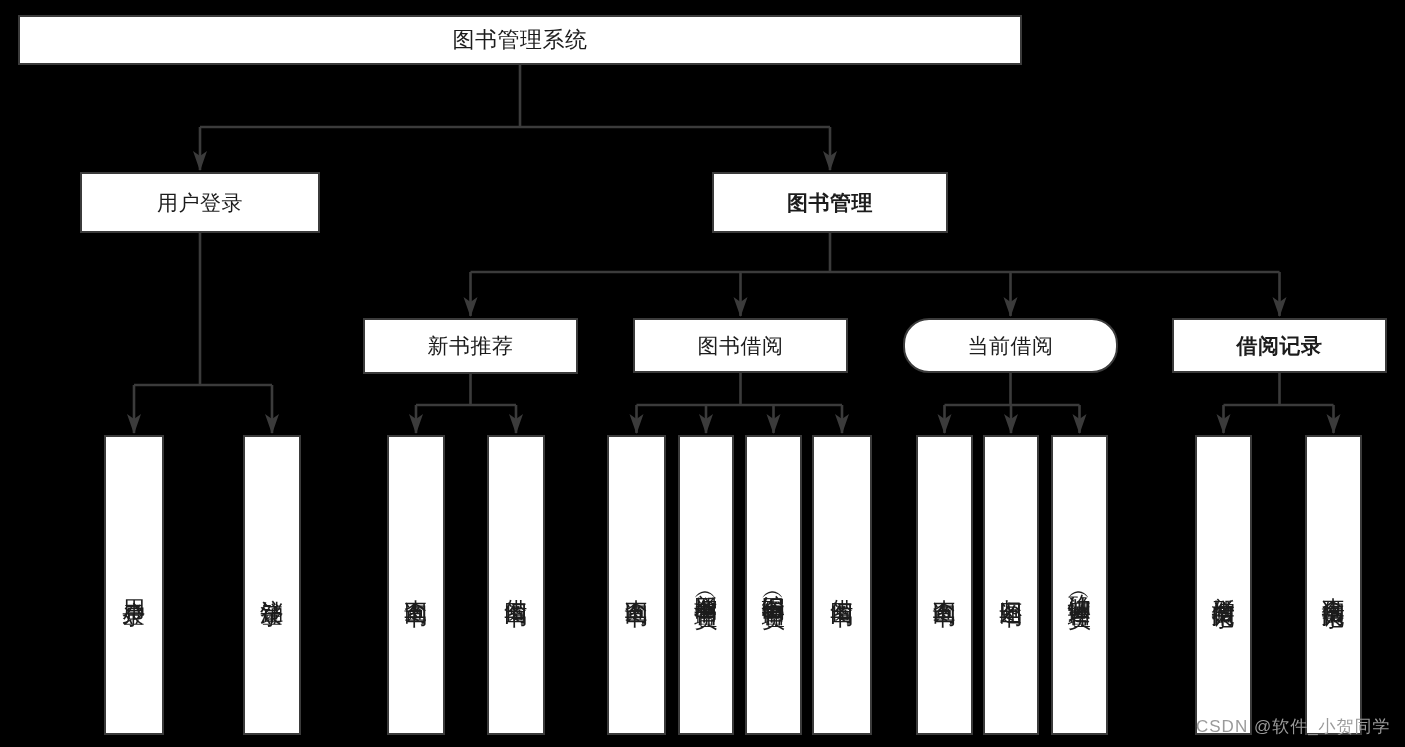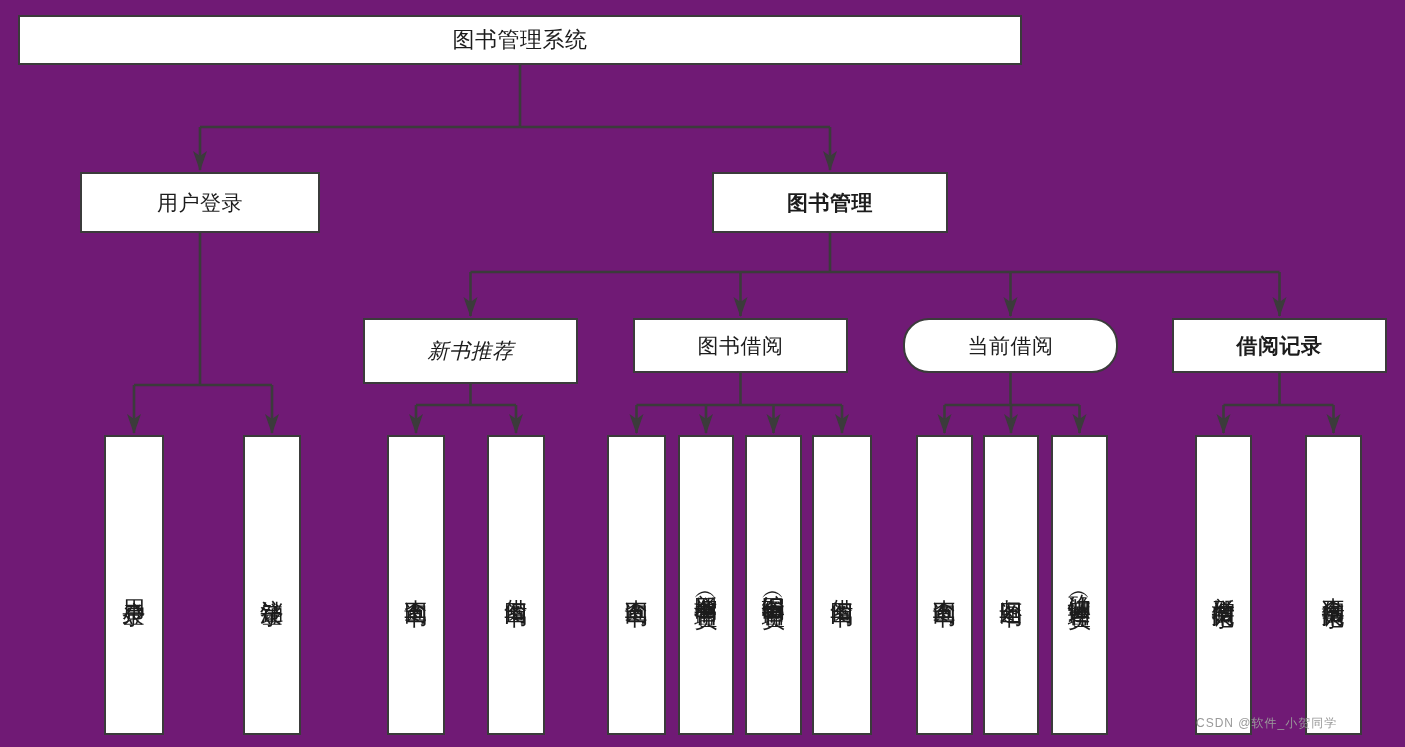--- a/index.html
+++ b/index.html
@@ -8,21 +8,21 @@
     padding: 0;
     background: #ffffff;
   }
   body {
     font-family: "Liberation Sans", "DejaVu Sans", sans-serif;
   }
   #diagram-root {
     position: relative;
     width: 1405px;
     height: 747px;
-    background: #701a75;
+    background: #000000;
     overflow: hidden;
   }
   #edge-layer {
     position: absolute;
     left: 0;
     top: 0;
     width: 1405px;
     height: 747px;
     pointer-events: none;
   }
@@ -53,21 +53,21 @@
     padding: 6px 0;
     text-align: center;
   }
   .node-v .vlabel {
     writing-mode: vertical-rl;
     text-orientation: upright;
     display: block;
   }
   .watermark {
     position: absolute;
-    font-size: 12px;
+    font-size: 17px;
     color: #9a9a9a;
     letter-spacing: 1px;
     white-space: nowrap;
     user-select: none;
   }
 </style>
 </head>
 <body>
 
 <div id="diagram-root">
@@ -125,21 +125,21 @@
       <path d="M 1216.5 414 L 1223.5 434 L 1230.5 414 L 1223.5 419 Z" fill="#3b3b3b"></path>
       <line x1="1333.5" y1="405" x2="1333.5" y2="433" stroke="#3b3b3b" stroke-width="2.6"></line>
       <path d="M 1326.5 414 L 1333.5 434 L 1340.5 414 L 1333.5 419 Z" fill="#3b3b3b"></path>
     </svg>
 
   <div class="node node-h node-root" id="node-root" style="left: 18px; top: 15px; width: 1004px; height: 50px;">图书管理系统</div>
 
   <div class="node node-h" id="node-l2-0" style="left: 80px; top: 172px; width: 240px; height: 61px;">用户登录</div>
   <div class="node node-h" id="node-l2-1" style="left: 712px; top: 172px; width: 236px; height: 61px; font-weight: bold;">图书管理</div>
 
-  <div class="node node-h" id="node-l3-0" style="left: 363px; top: 318px; width: 215px; height: 66px; font-style: italic;">新书推荐</div>
+  <div class="node node-h" id="node-l3-0" style="left: 363px; top: 318px; width: 215px; height: 56px;">新书推荐</div>
   <div class="node node-h" id="node-l3-1" style="left: 633px; top: 318px; width: 215px; height: 55px;">图书借阅</div>
   <div class="node node-h" id="node-l3-2" style="left: 903px; top: 318px; width: 215px; height: 55px; border-radius: 26px;">当前借阅</div>
   <div class="node node-h" id="node-l3-3" style="left: 1172px; top: 318px; width: 215px; height: 55px; font-weight: bold;">借阅记录</div>
 
   <div class="node node-v" id="node-leaf-0" style="left: 104px; top: 435px; width: 60px; height: 300px;">
     <span class="vlabel">用户登录</span>
   </div>
   <div class="node node-v" id="node-leaf-1" style="left: 243px; top: 435px; width: 58px; height: 300px;">
     <span class="vlabel">注销登录</span>
   </div>

